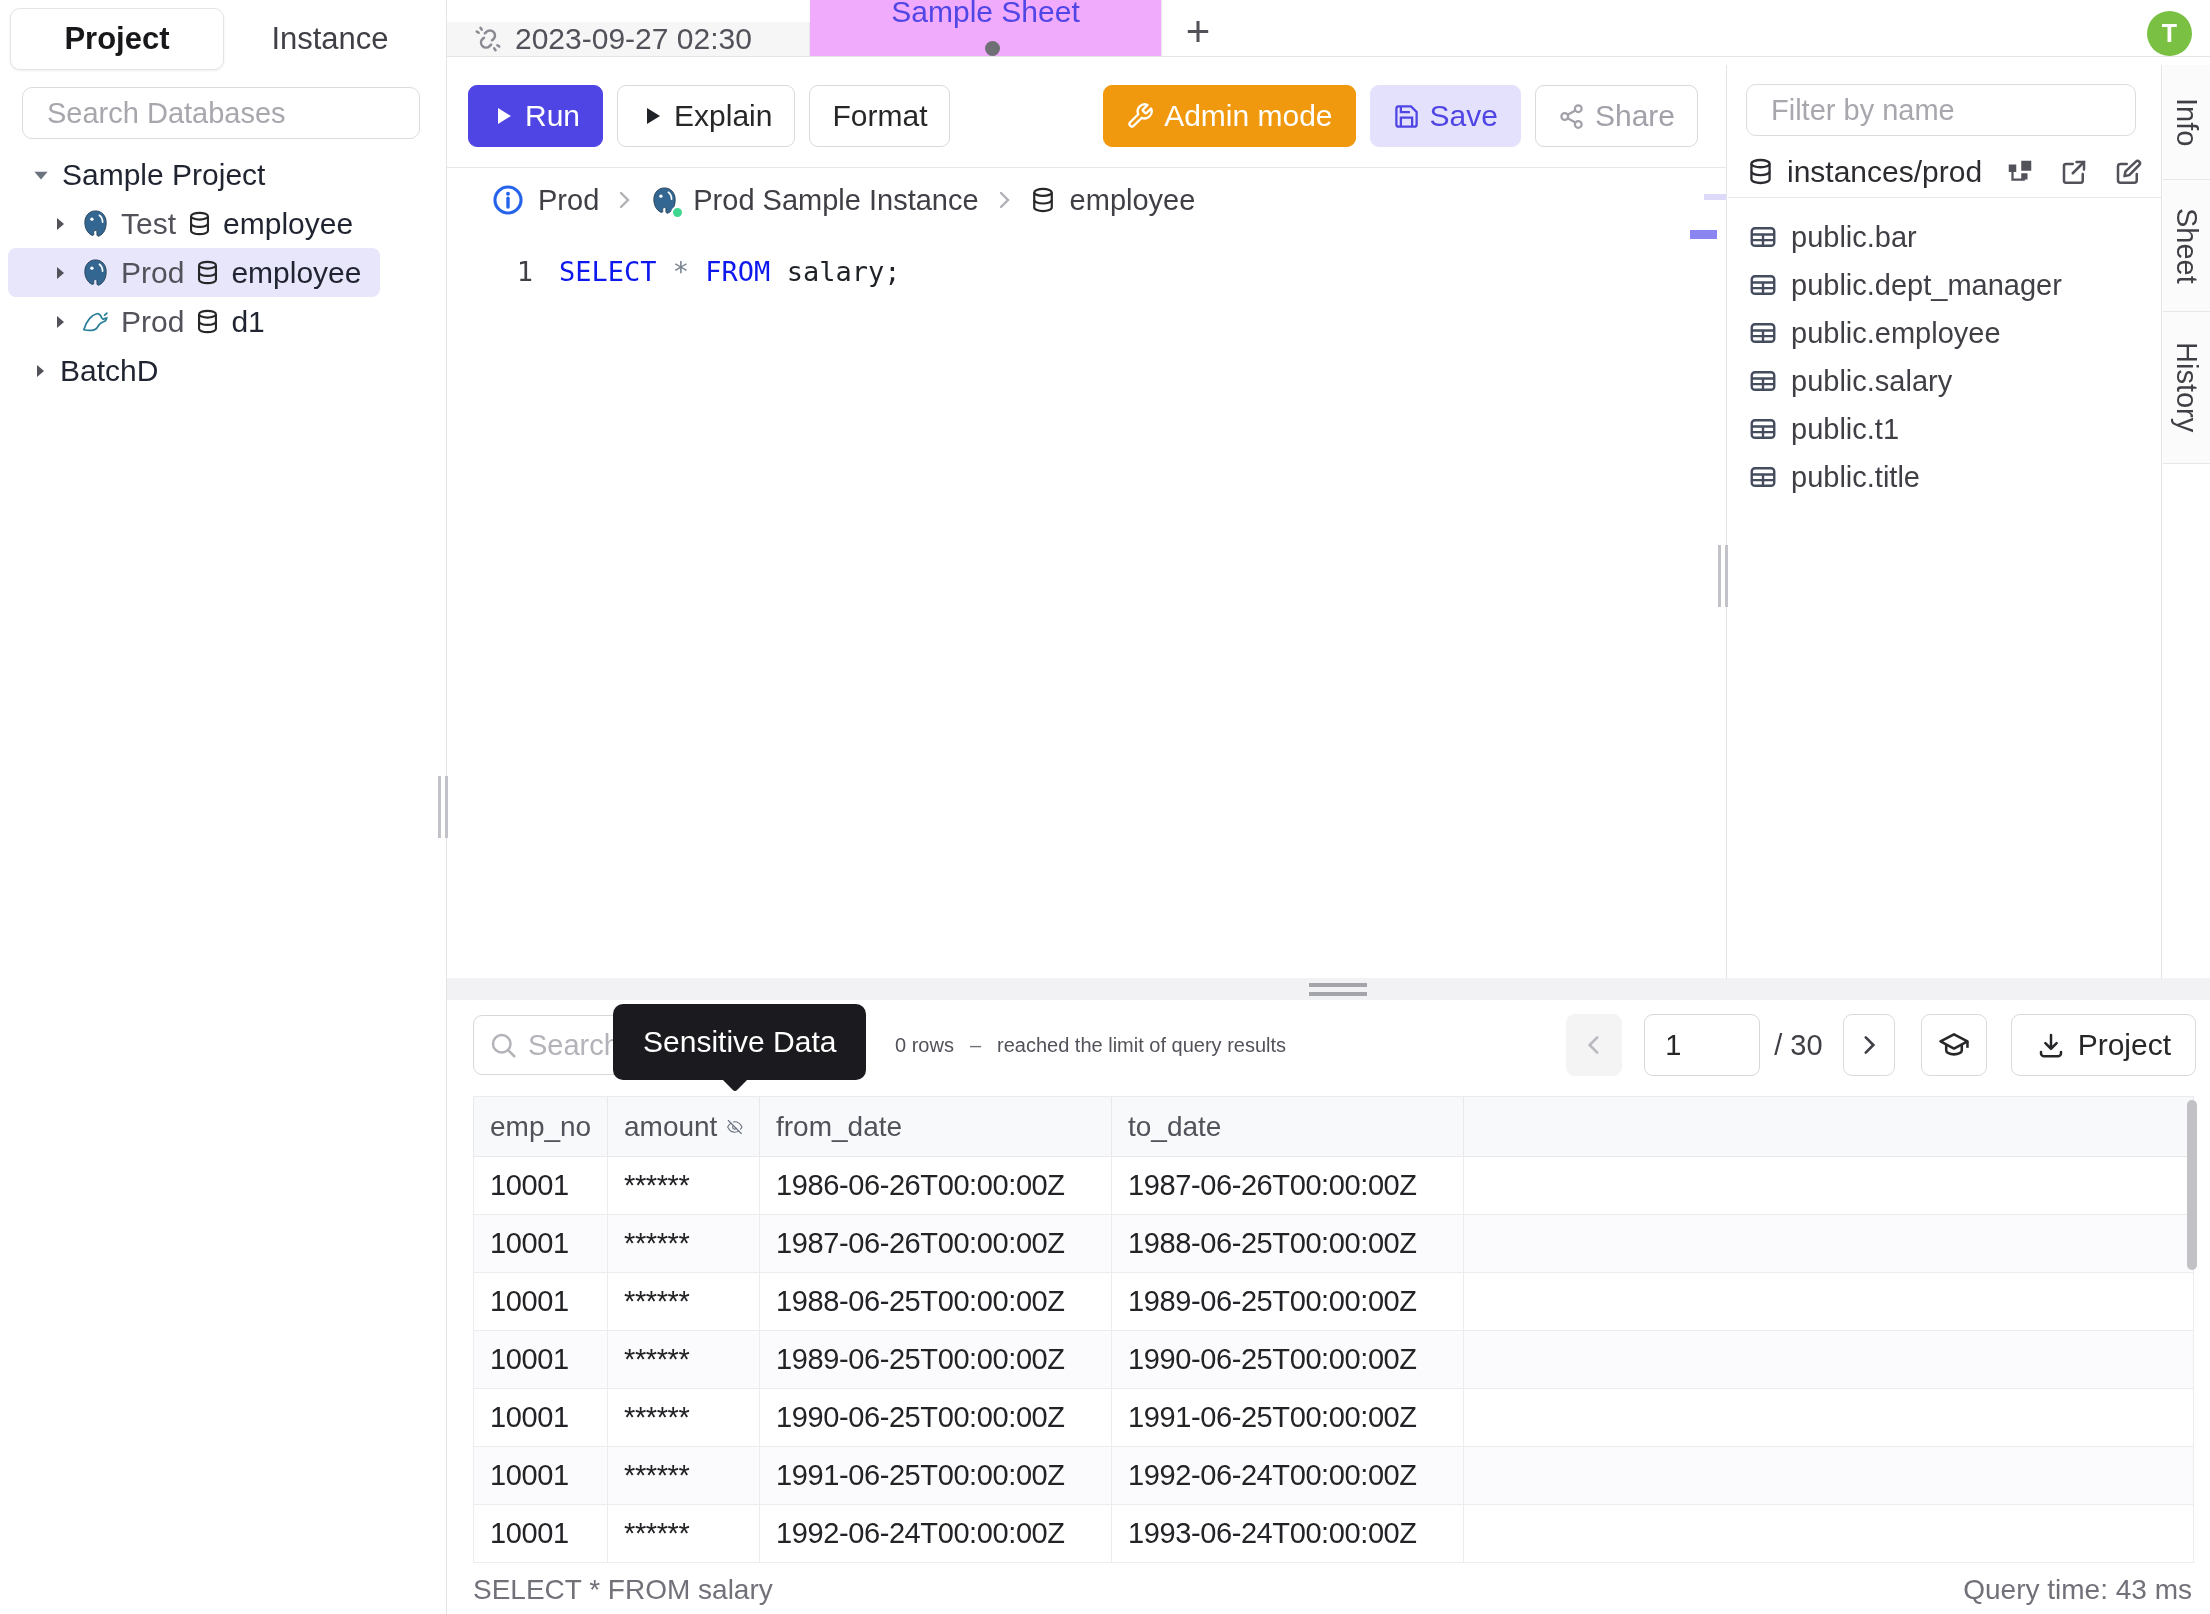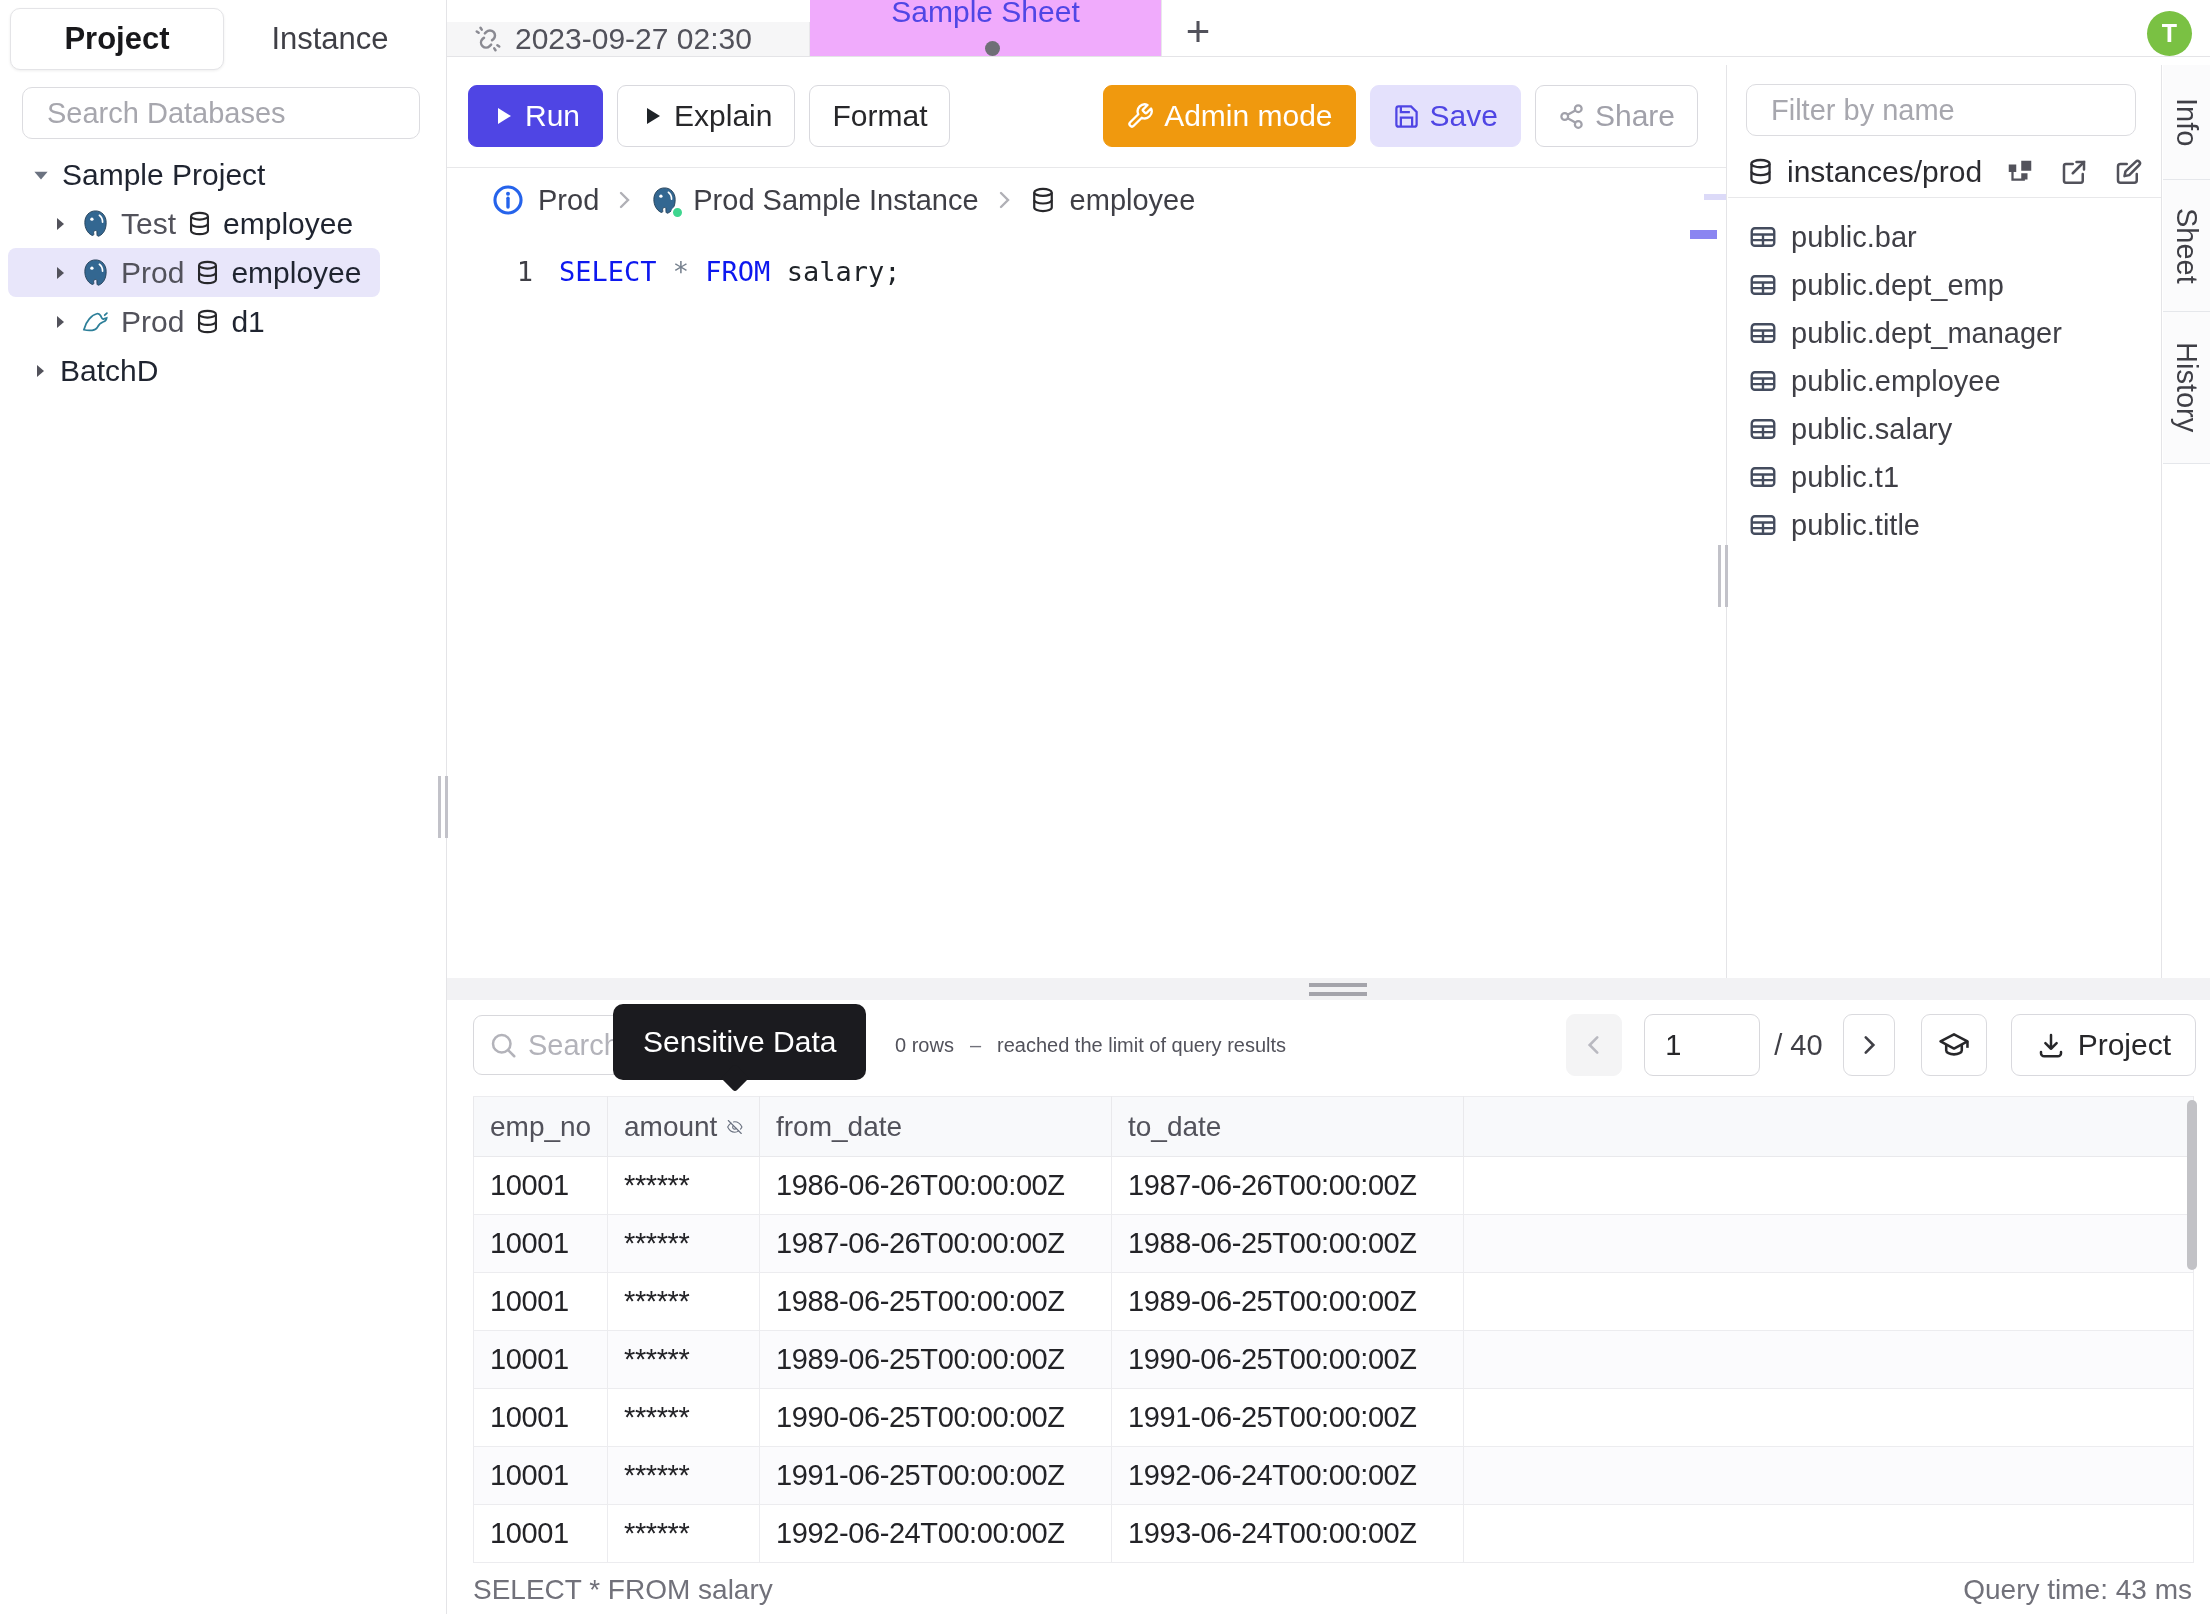--- a/index.html
+++ b/index.html
@@ -341,27 +341,20 @@
             <rect x="3" y="5" width="18" height="14" rx="2.5"></rect>
             <path d="M3 10h18M3 14.5h18M12 10v9"></path>
           </svg>
           <span>public.bar</span>
         </div>
       <div class="titem">
           <svg width="30" height="30" viewBox="0 0 24 24" fill="none" stroke="currentColor" stroke-width="1.9">
             <rect x="3" y="5" width="18" height="14" rx="2.5"></rect>
             <path d="M3 10h18M3 14.5h18M12 10v9"></path>
           </svg>
-          <span>public.dept_emp</span>
-        </div>
-      <div class="titem">
-          <svg width="30" height="30" viewBox="0 0 24 24" fill="none" stroke="currentColor" stroke-width="1.9">
-            <rect x="3" y="5" width="18" height="14" rx="2.5"></rect>
-            <path d="M3 10h18M3 14.5h18M12 10v9"></path>
-          </svg>
           <span>public.dept_manager</span>
         </div>
       <div class="titem">
           <svg width="30" height="30" viewBox="0 0 24 24" fill="none" stroke="currentColor" stroke-width="1.9">
             <rect x="3" y="5" width="18" height="14" rx="2.5"></rect>
             <path d="M3 10h18M3 14.5h18M12 10v9"></path>
           </svg>
           <span>public.employee</span>
         </div>
       <div class="titem">
@@ -424,21 +417,21 @@
         <span style="color:#71717a;">–</span>
         <span>reached the limit of query results</span>
       </div>
       <div class="controls">
         <button class="pgbtn pg-prev">
           <svg width="26" height="26" viewBox="0 0 24 24" fill="none" stroke="currentColor" stroke-width="2.4" stroke-linecap="round">
               <path d="M15 5l-7 7 7 7"></path>
             </svg>
         </button>
         <input class="pg-input" value="1" style="">
-        <span class="pg-total">/ 40</span>
+        <span class="pg-total">/ 30</span>
         <button class="pgbtn pg-next">
           <svg width="26" height="26" viewBox="0 0 24 24" fill="none" stroke="currentColor" stroke-width="2.4" stroke-linecap="round">
               <path d="M9 5l7 7-7 7"></path>
             </svg>
         </button>
         <button class="pgbtn pg-cap">
           <svg width="34" height="34" viewBox="0 0 24 24" fill="none" stroke="#27272a" stroke-width="1.8" stroke-linejoin="round">
               <path d="M2.5 9.5L12 4.5l9.5 5-9.5 5z"></path>
               <path d="M6.5 11.8v4c0 1.5 2.4 2.8 5.5 2.8s5.5-1.3 5.5-2.8v-4"></path>
               <path d="M21.5 9.5v4.5"></path>

